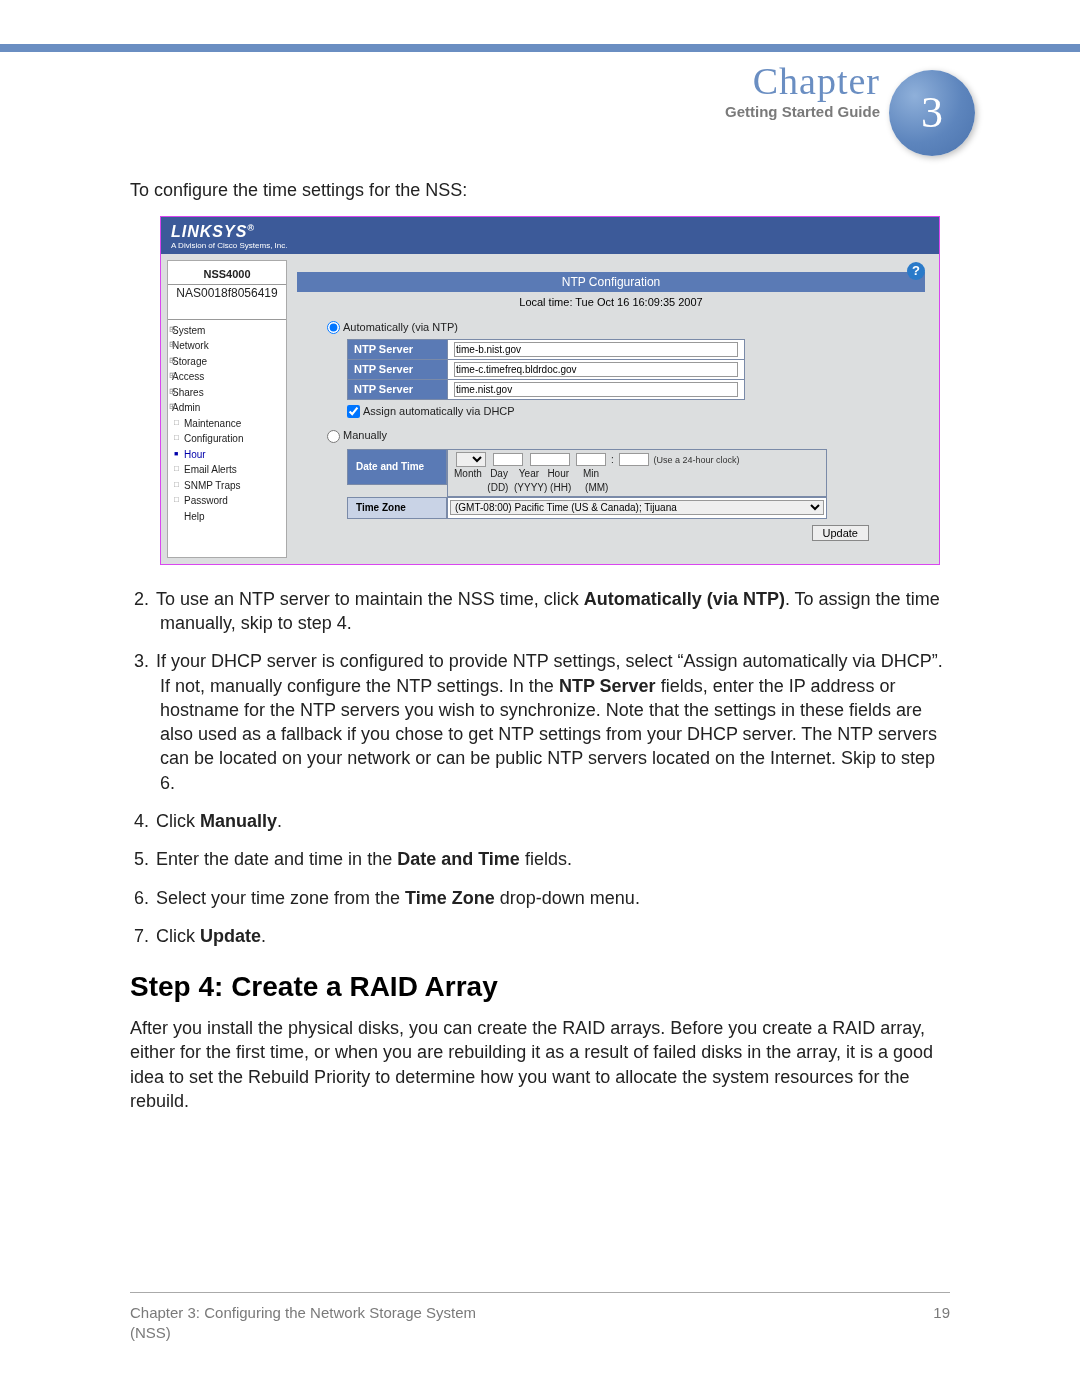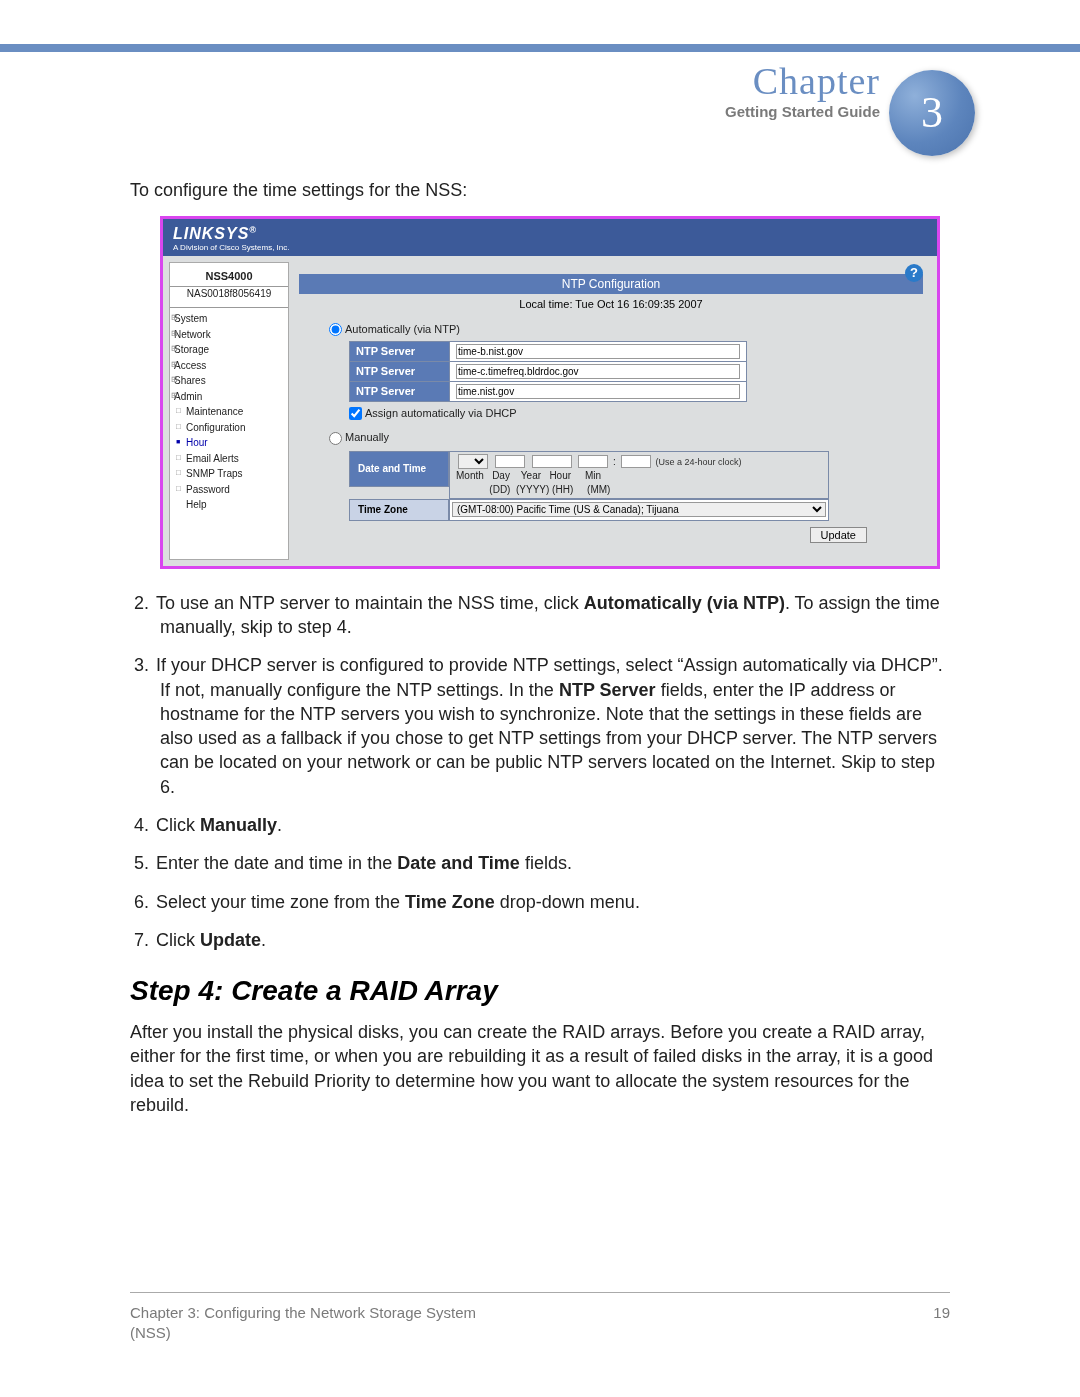--- a/index.html
+++ b/index.html
@@ -67,26 +67,25 @@
   .content ol li { margin-bottom: 14px; padding-left: 4px; }
   .content ol li .num { display:inline-block; width:22px; margin-left:-26px; }
   b { font-weight: 700; }
   .arrow { font-weight: 700; }
   h2.section {
     font-size: 28px;
     font-weight: 700;
     margin-top: 20px;
     margin-bottom: 10px;
     color: #000;
-    font-style: italic;
   }
   
   .shot {
     width: 780px;
-    border: 3px solid #d946ef;
+    border: 1px solid #d946ef;
     margin: 0 0 22px 30px;
     font-size: 11.5px;
     background: #dcdedf;
   }
   .shot-header {
     background: #3c5a99;
     color: #fff;
     font-weight: 700;
     font-style: italic;
     font-size: 16px;
@@ -100,21 +99,21 @@
   .shot-nav {
     width: 120px;
     background: #fff;
     border: 1px solid #aaa;
     margin: 6px 0 6px 6px;
     padding: 4px 0;
     font-size: 10px;
     color: #222;
   }
   .shot-nav .model { text-align:center; font-weight:700; font-size:11px; border-bottom:1px solid #999; padding:2px 0;}
-  .shot-nav .serial { text-align:center; font-size:10px; border-bottom:1px solid #999; padding-bottom:7px; margin-bottom:3px;}
+  .shot-nav .serial { text-align:center; font-size:12px; border-bottom:1px solid #999; padding-bottom:18px; margin-bottom:3px;}
   .shot-nav .item { padding: 1px 4px 1px 16px; cursor:default; position:relative;}
   .shot-nav .item.l1 { padding-left: 4px; font-weight:400;}
   .shot-nav .item.l1::before { content:"⊞"; font-size:8px; position:absolute; left:1px; top:2px; color:#888;}
   .shot-nav .item.sel { background:#fff; color:#00a;}
   .shot-nav .item.sel::before { content:"■"; color:#00a; font-size:7px; position:absolute; left:6px; top:2px;}
   .shot-nav .item.box::before { content:"□"; color:#888; font-size:8px; position:absolute; left:6px; top:2px;}
   .shot-main { flex:1; padding: 8px 14px 8px 10px; position:relative;}
   .help-icon {
     position:absolute; top:8px; right:14px; width:18px; height:18px; border-radius:50%;
     background:#2a7ac9; color:#fff; font-weight:700; font-size:13px; text-align:center; line-height:18px;

